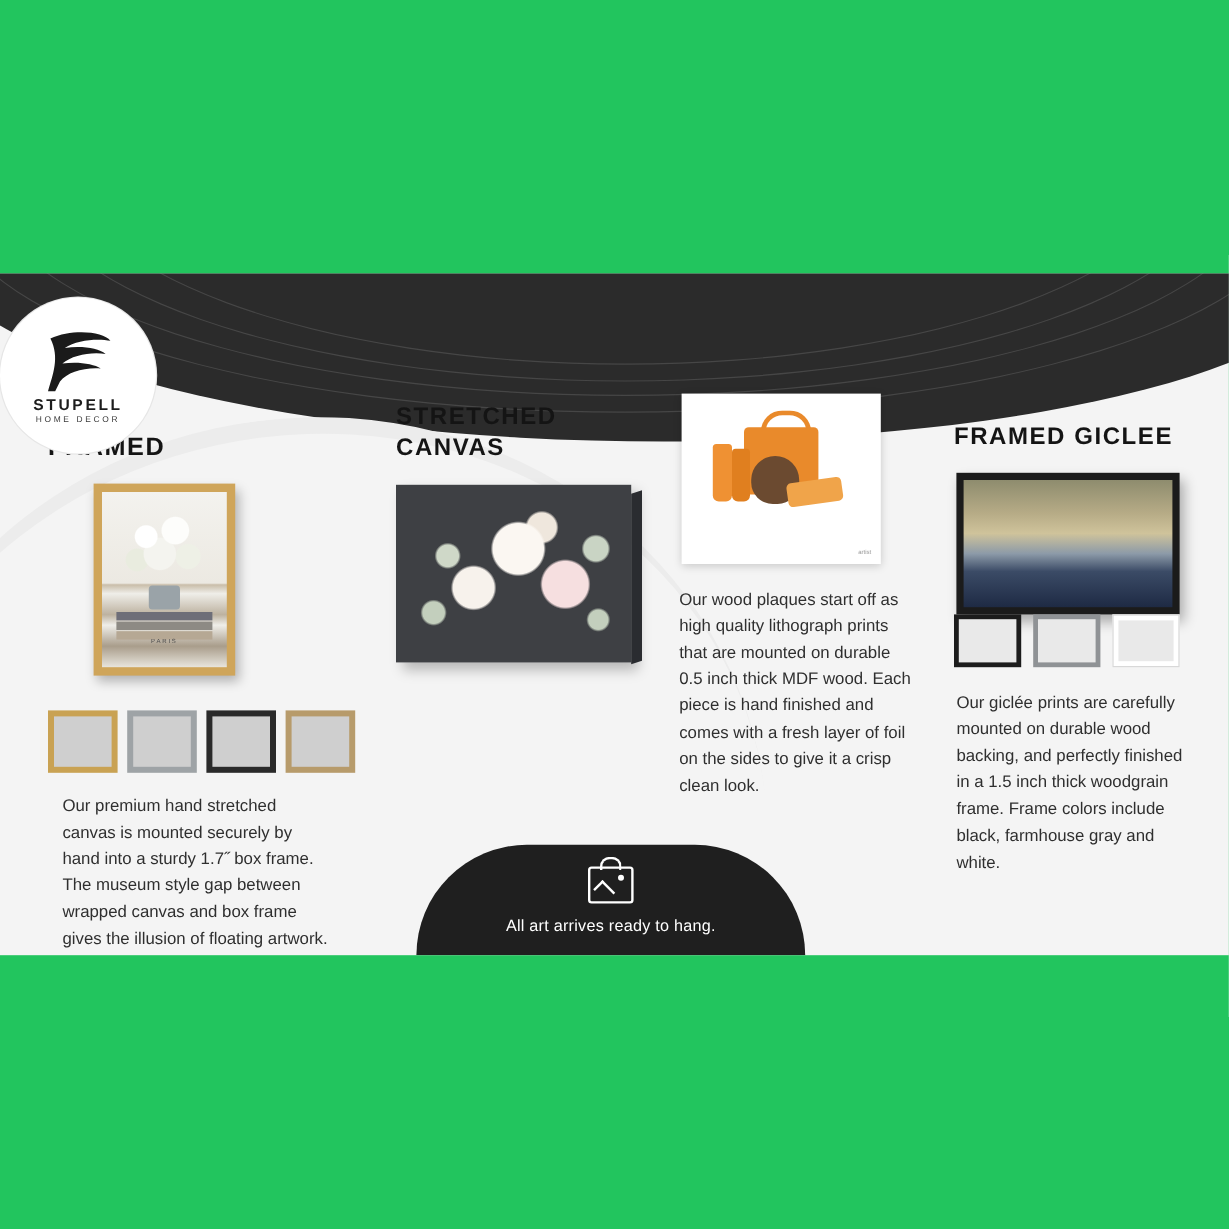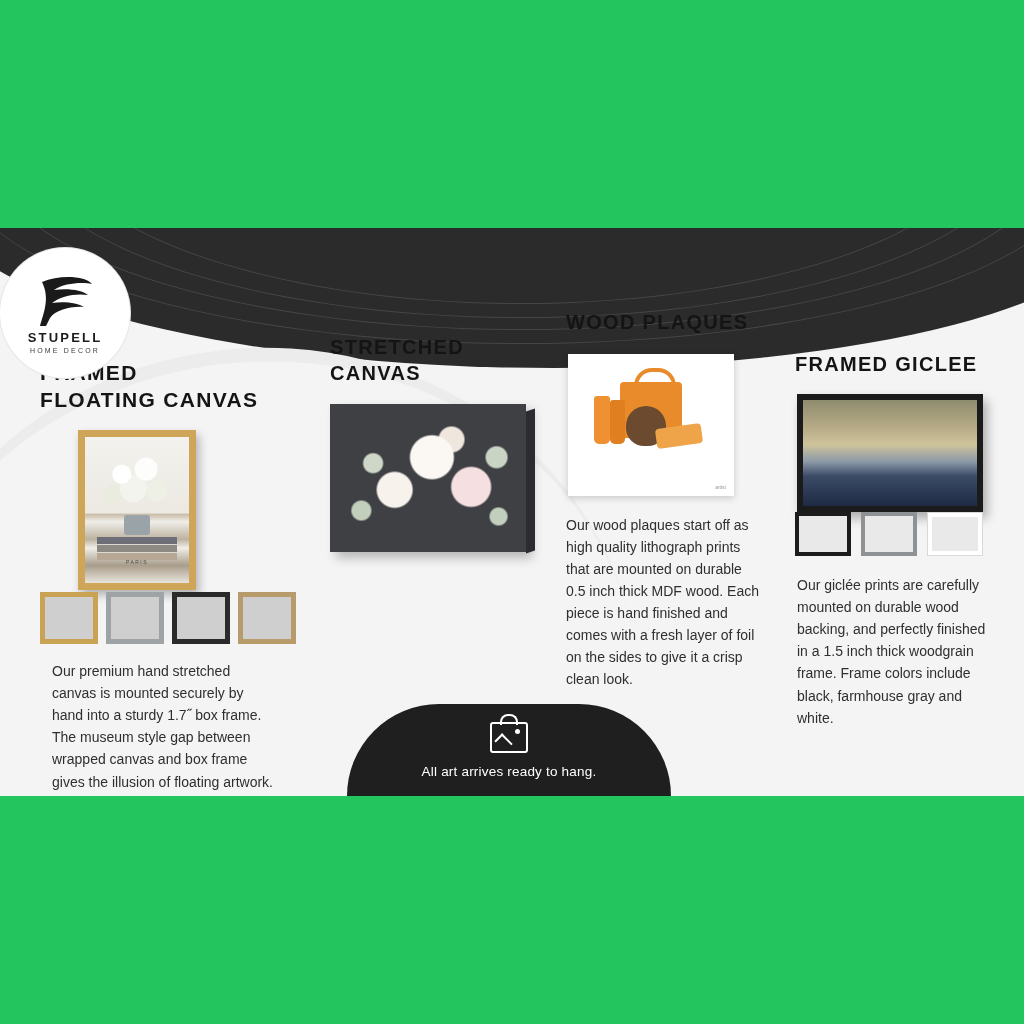--- a/index.html
+++ b/index.html
@@ -199,21 +199,20 @@
       <svg class="mark" viewBox="0 0 62 56">
         <path d="M8 10 C26 2, 52 4, 58 12 C48 10, 30 11, 20 18 C34 16, 48 18, 54 23 C42 21, 26 24, 18 31 C30 29, 44 31, 50 35 C36 34, 22 38, 16 46 L12 54 L6 54 C10 40, 16 26, 8 10 Z" fill="#1a1a1a"></path>
       </svg>
       <div class="brand">STUPELL</div>
       <div class="sub">HOME DECOR</div>
     </div>
 
     <div class="col" id="col1" style="top:132px;left:40px;">
       <h3>
         <span>FRAMED</span><br>
-        <span>FLOATING CANVAS</span>
       </h3>
       <div class="art1">
         <div class="inner">
           <div class="bouquet"></div>
           <div class="vase"></div>
           <div class="bk" style="top:100px;background:#6e6e78;"></div>
           <div class="bk" style="top:108px;background:#8d8a84;"></div>
           <div class="bk" style="top:116px;background:#b6a894;"></div>
           <div class="lbl">PARIS</div>
         </div>
@@ -240,23 +239,20 @@
         <span>STRETCHED</span><br>
         <span>CANVAS</span>
       </h3>
       <div class="art2">
         <div class="flowers"></div>
         <div class="edge"></div>
       </div>
     </div>
 
     <div class="col" id="col3" style="top:82px;left:566px;">
-      <h3>
-        <span>WOOD PLAQUES</span>
-      </h3>
       <div class="art3">
         <div class="handle"></div>
         <div class="bag"></div>
         <div class="boot1"></div>
         <div class="boot2"></div>
         <div class="dog"></div>
         <div class="scarf"></div>
         <div class="sign">artist</div>
       </div>
       <p>Our wood plaques start off as high quality lithograph prints that are mounted on durable 0.5 inch thick MDF wood. Each piece is hand finished and comes with a fresh layer of foil on the sides to give it a crisp clean look.</p>

